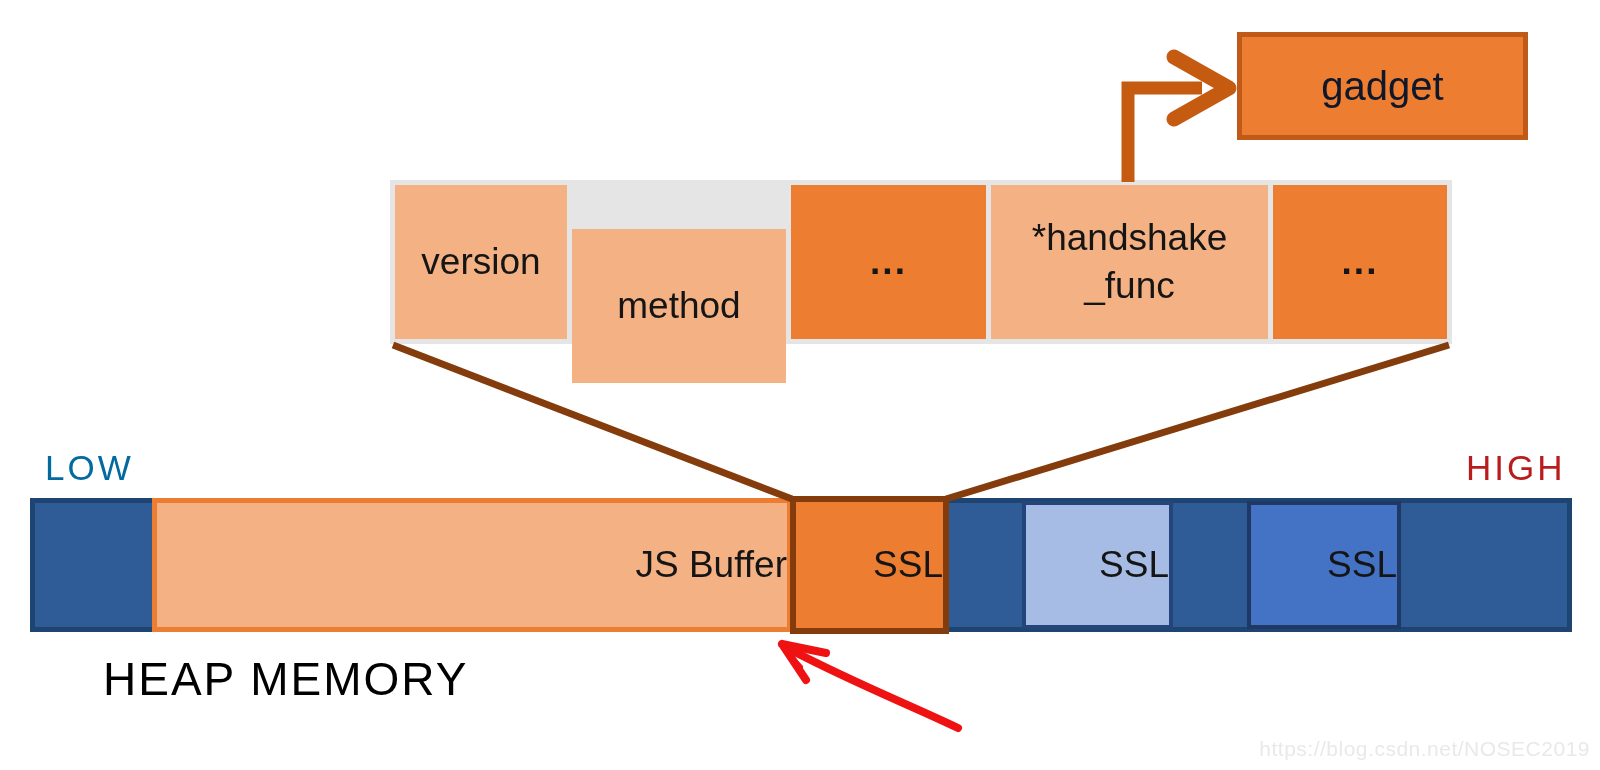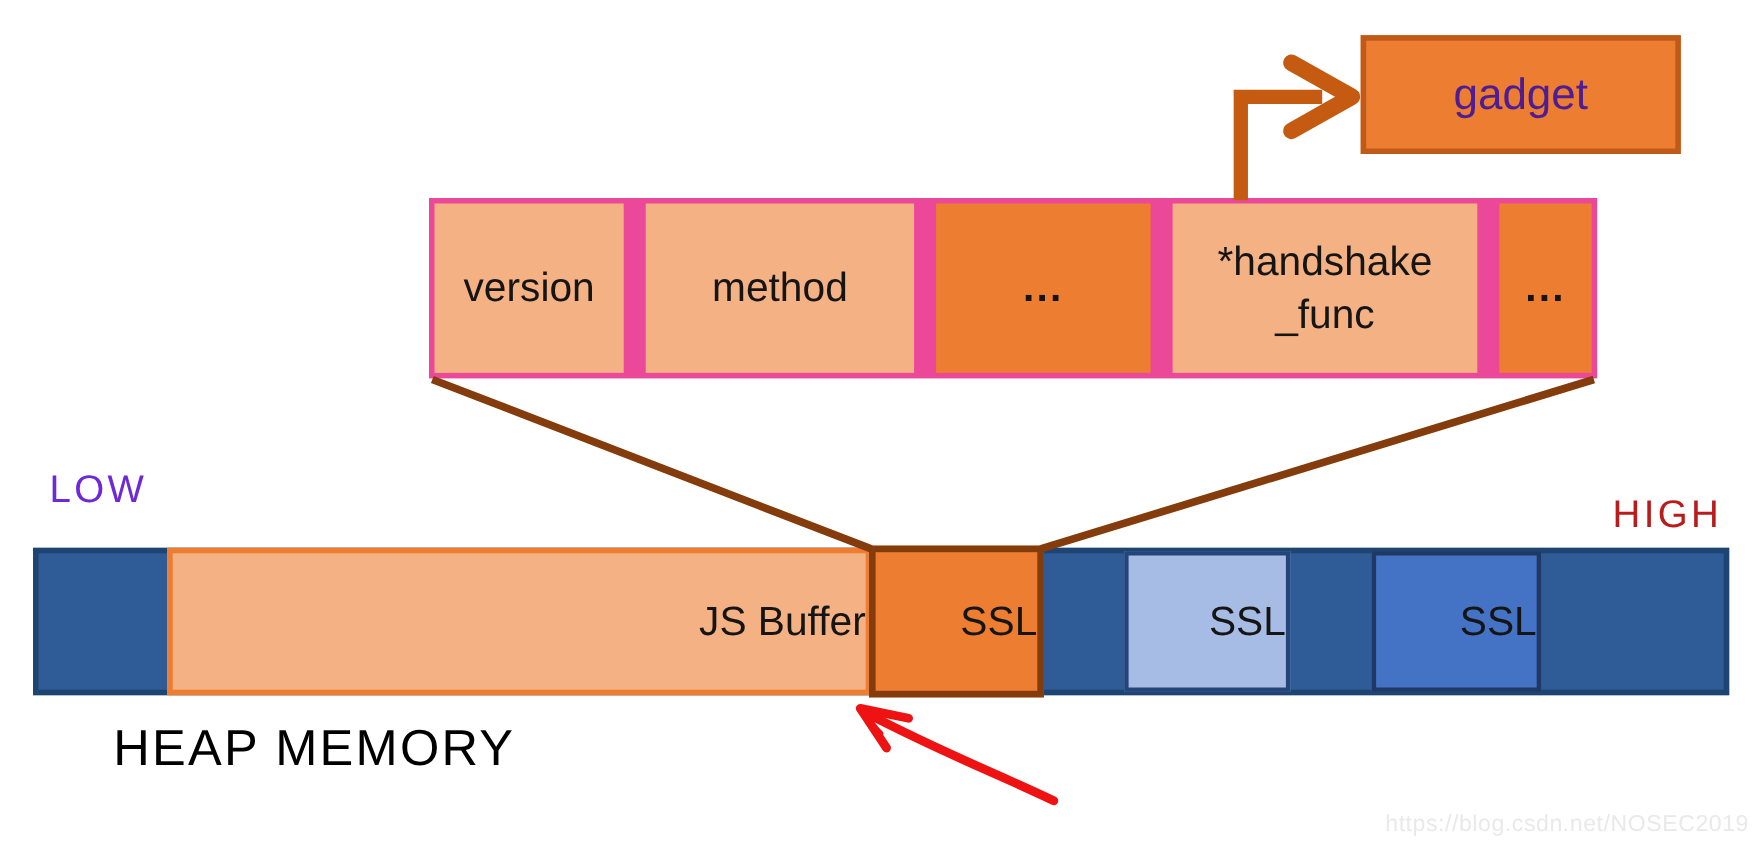--- a/index.html
+++ b/index.html
@@ -16,46 +16,46 @@
 
   
   .gadget-box {
     position: absolute;
     left: 1237px; top: 32px;
     width: 291px; height: 108px;
     background: #ED7D31;
     border: 5px solid #C05A18;
     display: flex; align-items: center; justify-content: center;
     font-size: 40px;
-    color: #4c1d95;
+    color: #0f172a;
   }
 
   
   .struct-row {
     position: absolute;
     left: 390px; top: 180px;
     width: 1062px; height: 164px;
-    background: #ec4899;
+    background: #e5e5e5;
     padding: 5px;
     display: flex;
-    gap: 20px;
+    gap: 5px;
   }
   .struct-cell {
     height: 100%;
     display: flex; align-items: center; justify-content: center;
     font-size: 37px;
     color: #151515;
     text-align: center;
     white-space: pre-line;
     line-height: 1.3;
   }
   .cell-light { background: #F4B183; }
   .cell-dark  { background: #ED7D31; }
   .cell-version   { width: 172px; }
-  .cell-method    { width: 244px; }
+  .cell-method    { width: 214px; margin-top: 44px; }
   .cell-dots1     { width: 195px; }
   .cell-handshake { width: 277px; }
   .cell-dots2     { flex: 1; }
   .cell-ellipsis  { font-weight: bold; letter-spacing: 2px; }
 
   
   .heap-bar {
     position: absolute;
     left: 30px; top: 498px;
     width: 1542px; height: 134px;
@@ -84,22 +84,22 @@
     border: 4px solid #24457A;
   }
   .seg-ssl-medium {
     left: 1247px; top: 501px; width: 154px; height: 128px;
     background: #4472C4;
     border: 4px solid #1F3864;
   }
 
   
   .label-low {
-    position: absolute; left: 45px; top: 425px;
-    font-size: 35px; letter-spacing: 3px; color: #6d28d9;
+    position: absolute; left: 45px; top: 448px;
+    font-size: 35px; letter-spacing: 3px; color: #0369a1;
   }
   .label-high {
     position: absolute; left: 1466px; top: 448px;
     font-size: 35px; letter-spacing: 3px; color: #b91c1c;
   }
   .label-heap {
     position: absolute; left: 103px; top: 652px;
     font-size: 46px; letter-spacing: 2px; color: #000000;
   }
   .label-overflow {

